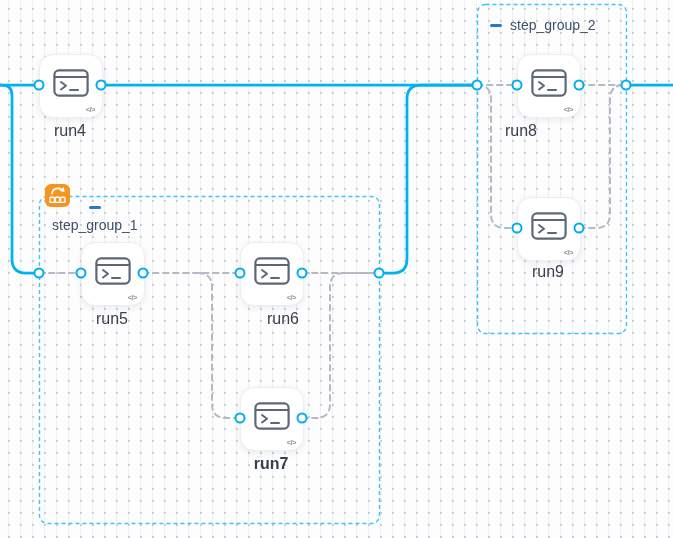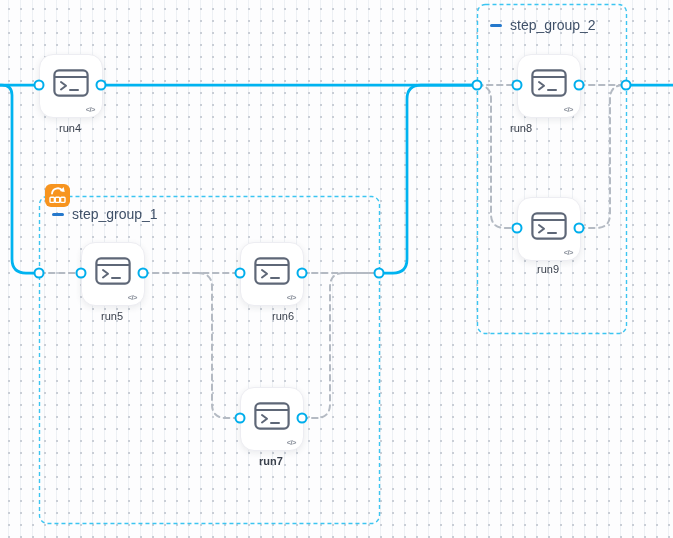--- a/index.html
+++ b/index.html
@@ -22,21 +22,21 @@
     position:absolute;width:62px;height:62px;background:#fff;
     border:1px solid #ededf2;border-radius:14px;
     box-shadow:0 2px 6px rgba(40,50,70,0.09);z-index:2;cursor:pointer;
   }
   .term{position:absolute;left:13px;top:14px;}
   .code{
     position:absolute;right:7px;bottom:4px;font-size:7.5px;font-weight:700;
     color:#8b919c;letter-spacing:-0.5px;line-height:1;
   }
   .nlabel{
-    position:absolute;width:62px;text-align:center;font-size:11px;
+    position:absolute;width:62px;text-align:center;font-size:16px;
     color:#3a414d;z-index:2;white-space:nowrap;
   }
   .port{
     position:absolute;width:11px;height:11px;box-sizing:border-box;background:#fff;
     border:2.5px solid #00aeec;border-radius:50%;
     transform:translate(-50%,-50%);z-index:3;cursor:crosshair;
   }
   .group-header{position:absolute;display:flex;align-items:center;gap:8px;z-index:2;}
   .minus{width:12px;height:3px;border-radius:2px;background:#2578cc;display:inline-block;cursor:pointer;}
   .gtext{font-size:14px;color:#3f5068;}
@@ -60,21 +60,21 @@
     <path class="edge dashed" d="M 477 85 Q 491 85 491 99 L 491 214 Q 491 228 505 228 L 517 228"></path>
     <path class="edge dashed" d="M 579 85 L 626 85"></path>
     <path class="edge dashed" d="M 579 228 L 596 228 Q 610 228 610 214 L 610 99 Q 610 85 624 85 L 626 85"></path>
     <path class="edge dashed" d="M 39 273 L 81 273"></path>
     <path class="edge dashed" d="M 143 273 L 240 273"></path>
     <path class="edge dashed" d="M 198 273 Q 212 273 212 287 L 212 404 Q 212 418 226 418 L 240 418"></path>
     <path class="edge dashed" d="M 302 273 L 379 273"></path>
     <path class="edge dashed" d="M 302 418 L 316 418 Q 330 418 330 404 L 330 287 Q 330 273 344 273 L 379 273"></path>
   </svg>
 
-  <div class="group-header" style="left:52px;top:206px;">
+  <div class="group-header" style="left:52px;top:206px;flex-direction:column;">
     <span class="minus"></span>
     <span class="gtext">step_group_1</span>
   </div>
   <div class="group-header" style="left:490px;top:17px;">
     <span class="minus"></span>
     <span class="gtext">step_group_2</span>
   </div>
 
   <div class="badge">
     <svg width="25" height="23" viewBox="0 0 25 23">

